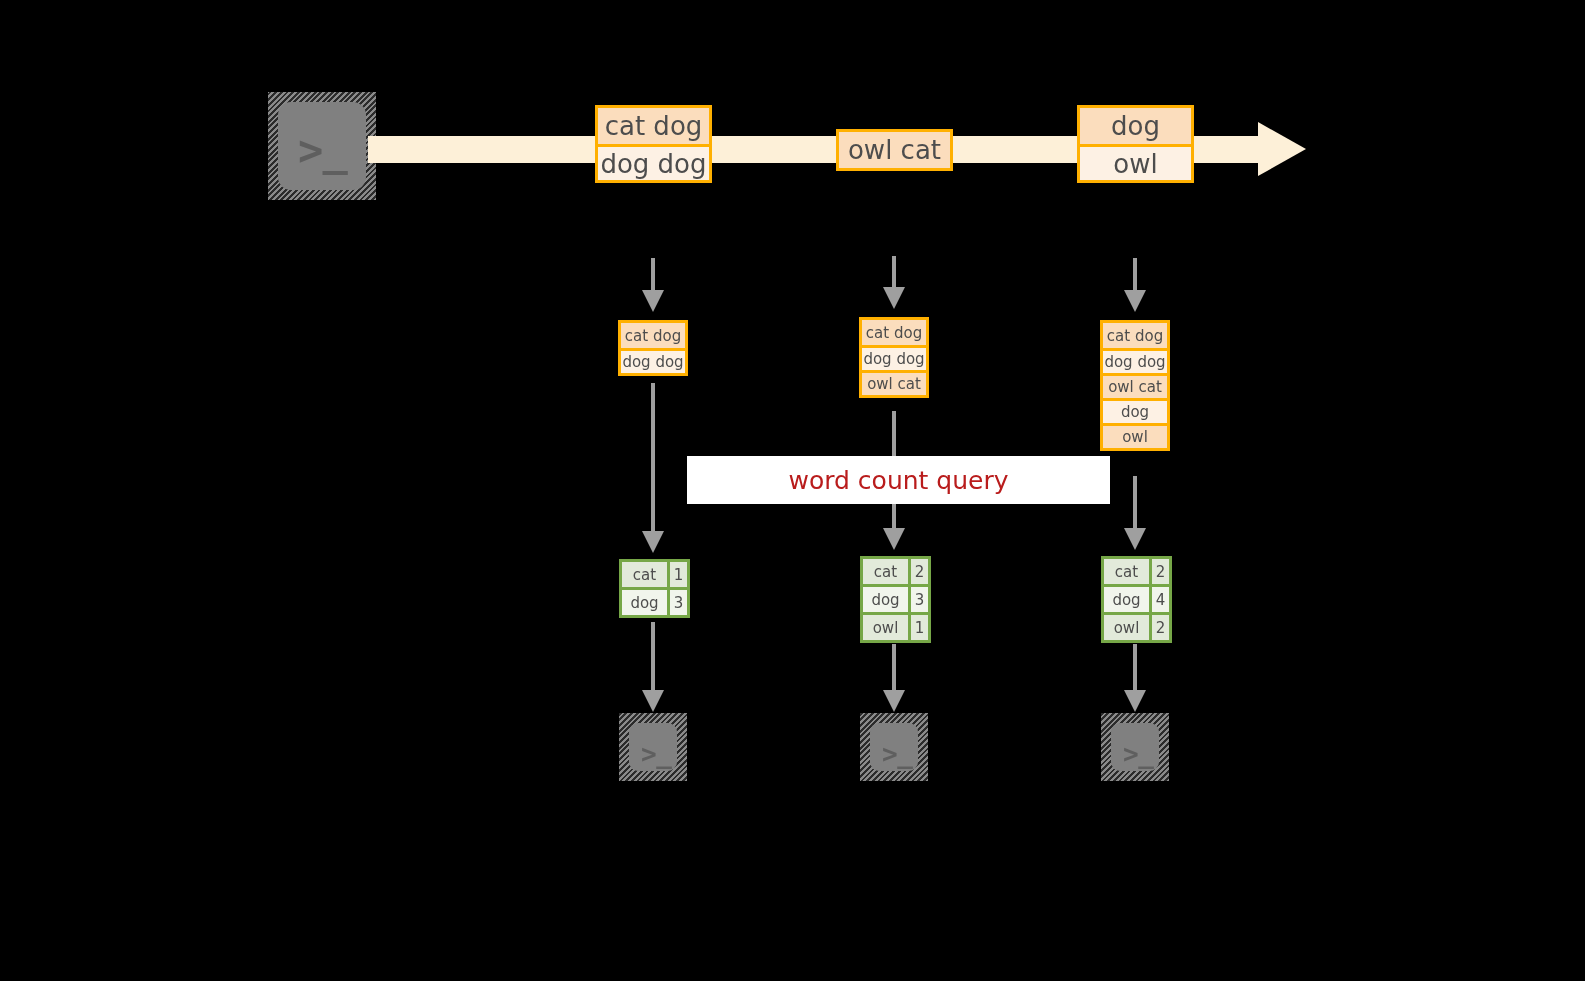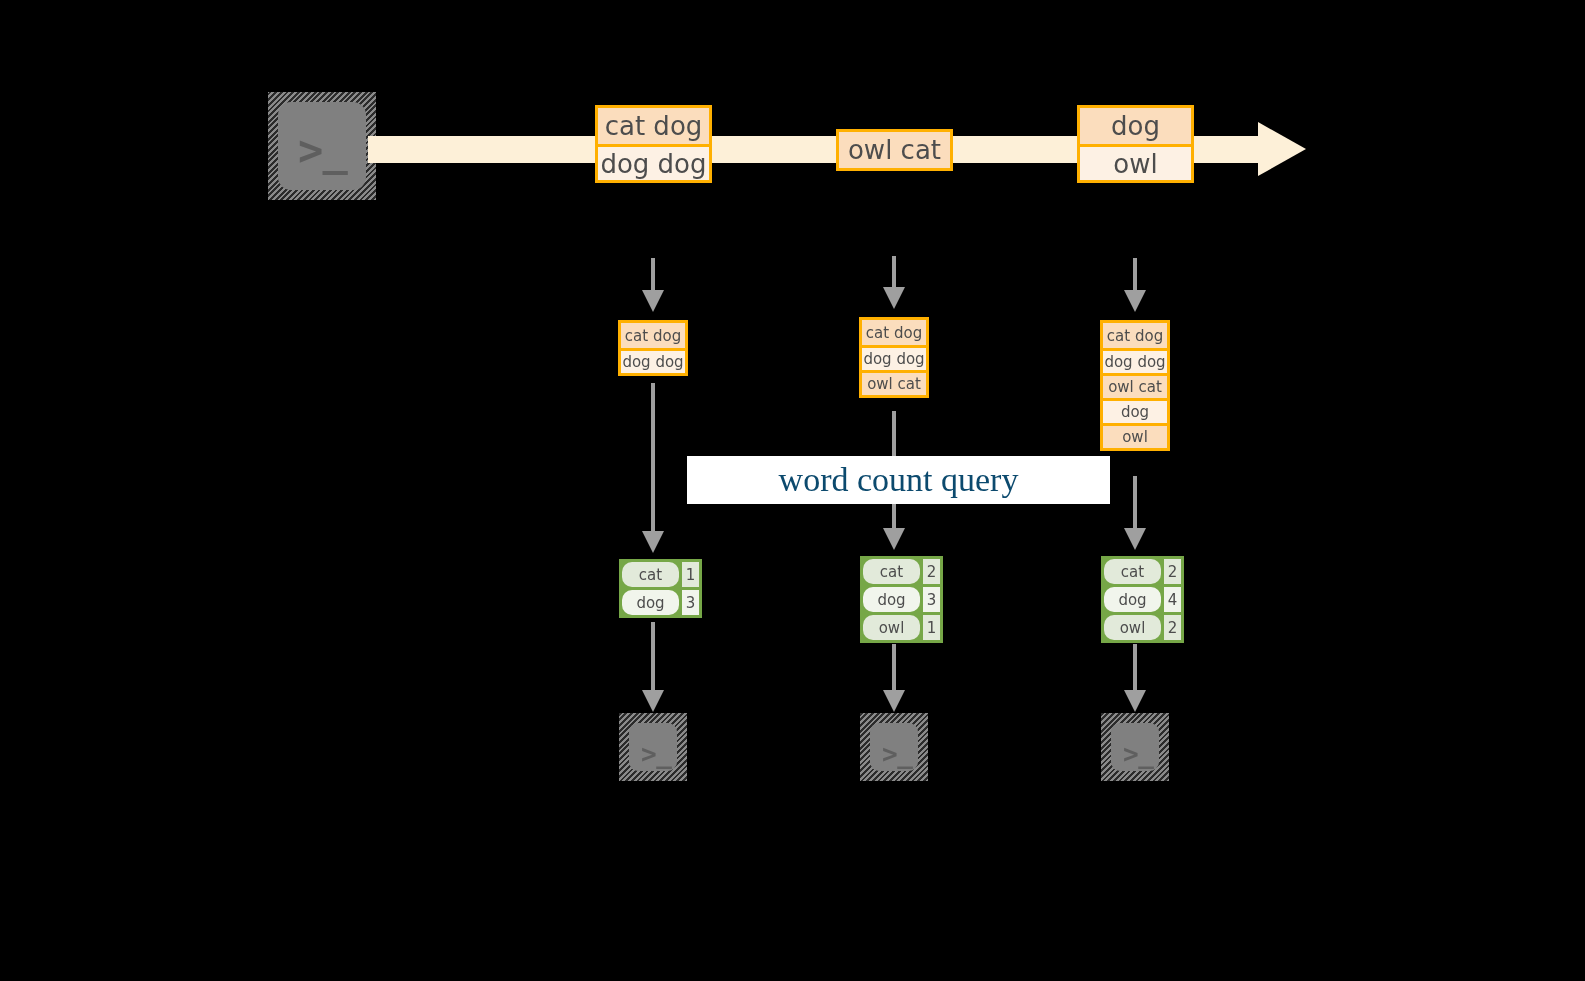--- a/index.html
+++ b/index.html
@@ -118,21 +118,21 @@
   .gtable .row + .row { border-top: 3px solid #76a747; }
   .gtable .k, .gtable .v {
     color: #4d4d4d;
     font-size: 15px;
     height: 25px;
     display: flex;
     align-items: center;
     justify-content: center;
     white-space: nowrap;
   }
-  .gtable .k { width: 57px; border-radius: 10px; }
+  .gtable .k { width: 45px; }
   .gtable .v { width: 20px; border-left: 3px solid #76a747; }
   .gtable .row.dark  .k, .gtable .row.dark  .v { background: #e2eada; }
   .gtable .row.light .k, .gtable .row.light .v { background: #f1f5ec; }
   .gtable.g1 { left: 619px; top: 559px; }
   .gtable.g2 { left: 860px; top: 556px; }
   .gtable.g3 { left: 1101px; top: 556px; }
 
   
   .vline {
     position: absolute;
@@ -154,27 +154,26 @@
   }
 
   
   .qlabel {
     position: absolute;
     left: 687px;
     top: 456px;
     width: 423px;
     height: 48px;
     background: #ffffff;
-    color: #0c4a6e;
-    font-size: 34px;
+    color: #b91c1c;
+    font-size: 25px;
     display: flex;
     align-items: center;
     justify-content: center;
     white-space: nowrap;
-    font-family: Liberation Serif, serif;
   }
 </style>
 </head>
 <body>
 
 <div id="stage">
 
   <div class="term big">
     <div class="inner">
       <span class="glyph">&gt;_</span>

